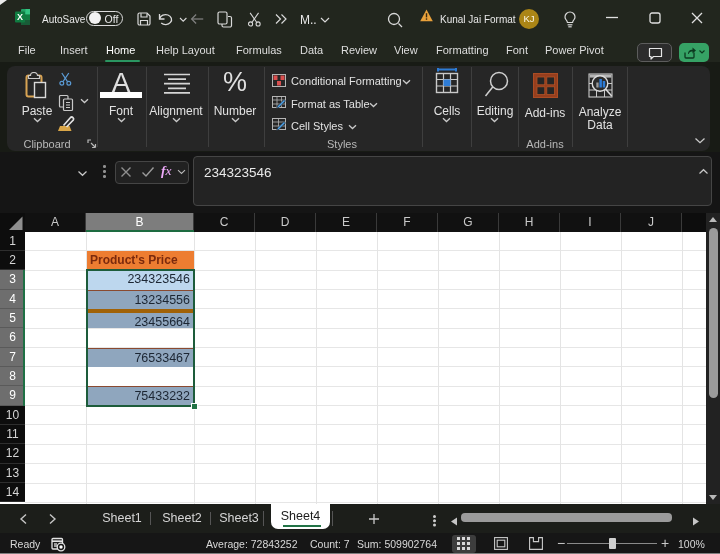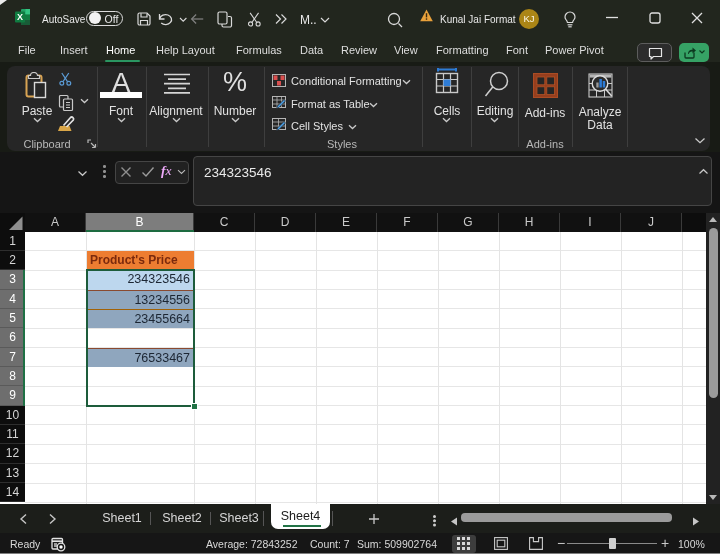--- a/index.html
+++ b/index.html
@@ -326,22 +326,23 @@
     <div class="rhd sel" style="top:173.3px;height:19.35px;line-height:19.35px;">9</div>
     <div class="rhd" style="top:192.65px;height:19.35px;line-height:19.35px;">10</div>
     <div class="rhd" style="top:212px;height:19.35px;line-height:19.35px;">11</div>
     <div class="rhd" style="top:231.35px;height:19.35px;line-height:19.35px;">12</div>
     <div class="rhd" style="top:250.7px;height:19.35px;line-height:19.35px;">13</div>
     <div class="rhd" style="top:270.05px;height:19.35px;line-height:19.35px;">14</div>
     <div class="abs" style="left:22.5px;top:57.2px;width:2.5px;height:135.5px;background:#1e7044;"></div>
     <div class="cell" style="top:37.85px;background:#ED7D31;color:#7b2a0d;font-weight:bold;padding-left:3px;font-size:12px;">Product's Price</div>
     <div class="cell num" style="top:57.2px;background:#BDD7EE;">234323546</div>
     <div class="cell num" style="top:76.55px;background:#8fa6be;border-top:1px solid #8a4a30;">13234556</div>
-    <div class="cell num" style="top:95.9px;background:#8fa6be;border-top:1px solid #a16207;">23455664</div>
+    <div class="cell num" style="top:95.9px;background:#8fa6be;border-top:4px solid #a16207;">23455664</div>
     <div class="cell num" style="top:134.6px;background:#8fa6be;border-top:1px solid #8a4a30;">76533467</div>
+    <div class="cell num" style="top:173.3px;background:#8fa6be;border-top:1px solid #8a4a30;">75433232</div>
     <div class="abs" style="left:85.5px;top:56.2px;width:109px;height:137.4px;border:2px solid #1d5c3b;"></div>
     <div class="abs" style="left:191px;top:189.5px;width:7px;height:7px;background:#fff;"></div>
     <div class="abs" style="left:192px;top:190.5px;width:5px;height:5px;background:#217346;"></div>
     <div class="abs" style="left:706px;top:0;width:14px;height:291px;background:#222;"></div>
     <svg class="abs" style="left:708px;top:3px" width="10" height="7" viewBox="0 0 10 7">
         <path d="M5 1 L9 6 H1 Z" fill="#b9b9b9"></path>
       </svg>
     <div class="abs" style="left:708.5px;top:15px;width:9px;height:170px;background:#9b9b9b;border-radius:4.5px;"></div>
     <svg class="abs" style="left:708px;top:281px" width="10" height="7" viewBox="0 0 10 7">
         <path d="M5 6 L9 1 H1 Z" fill="#b9b9b9"></path>

